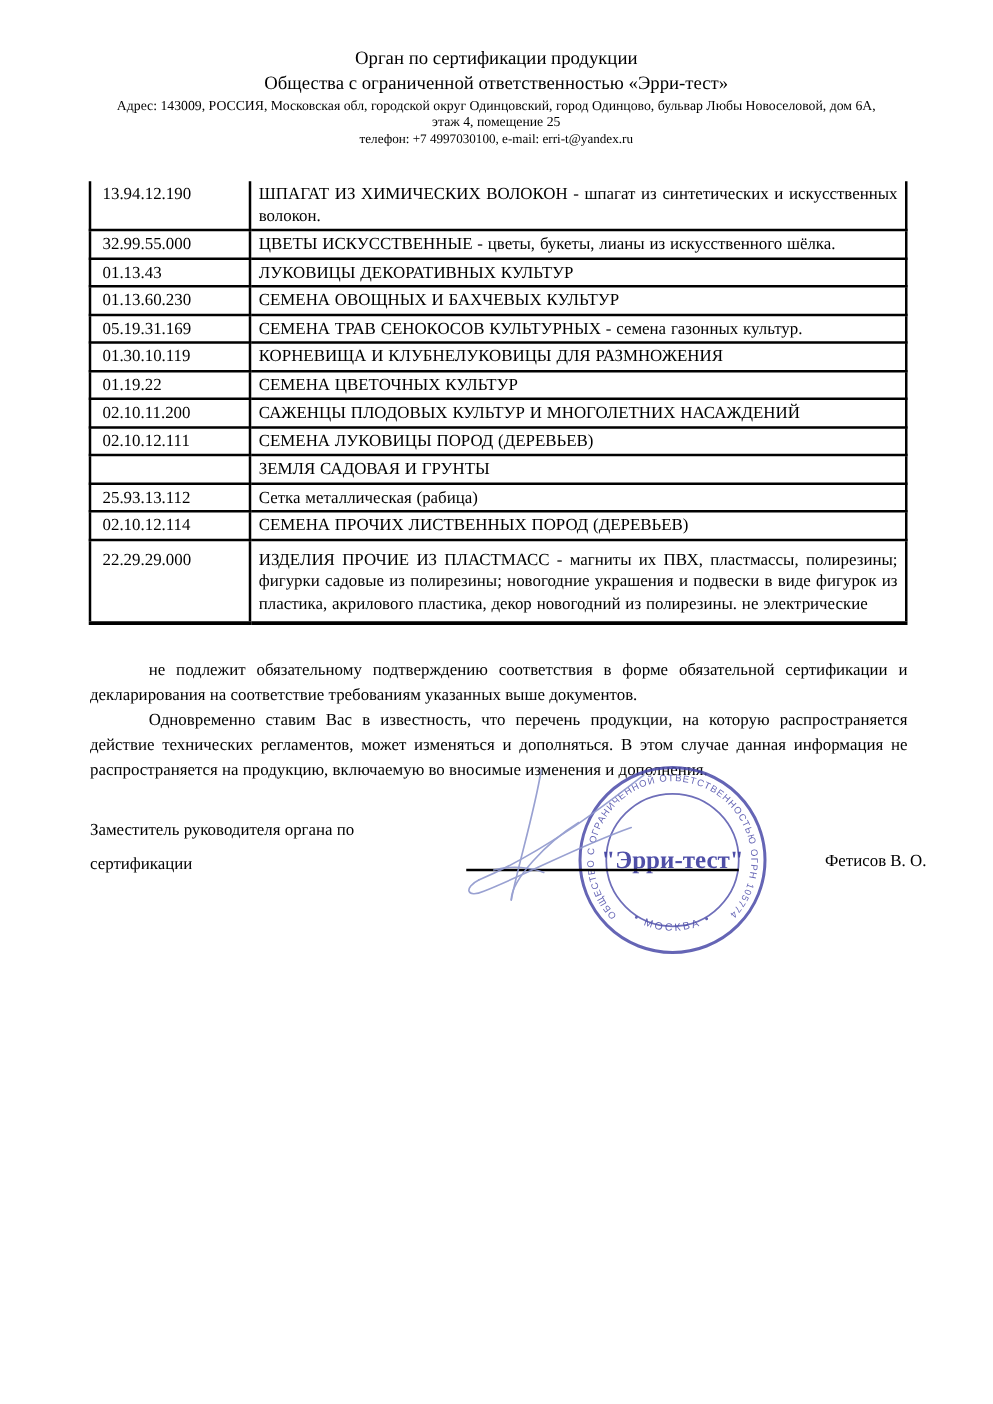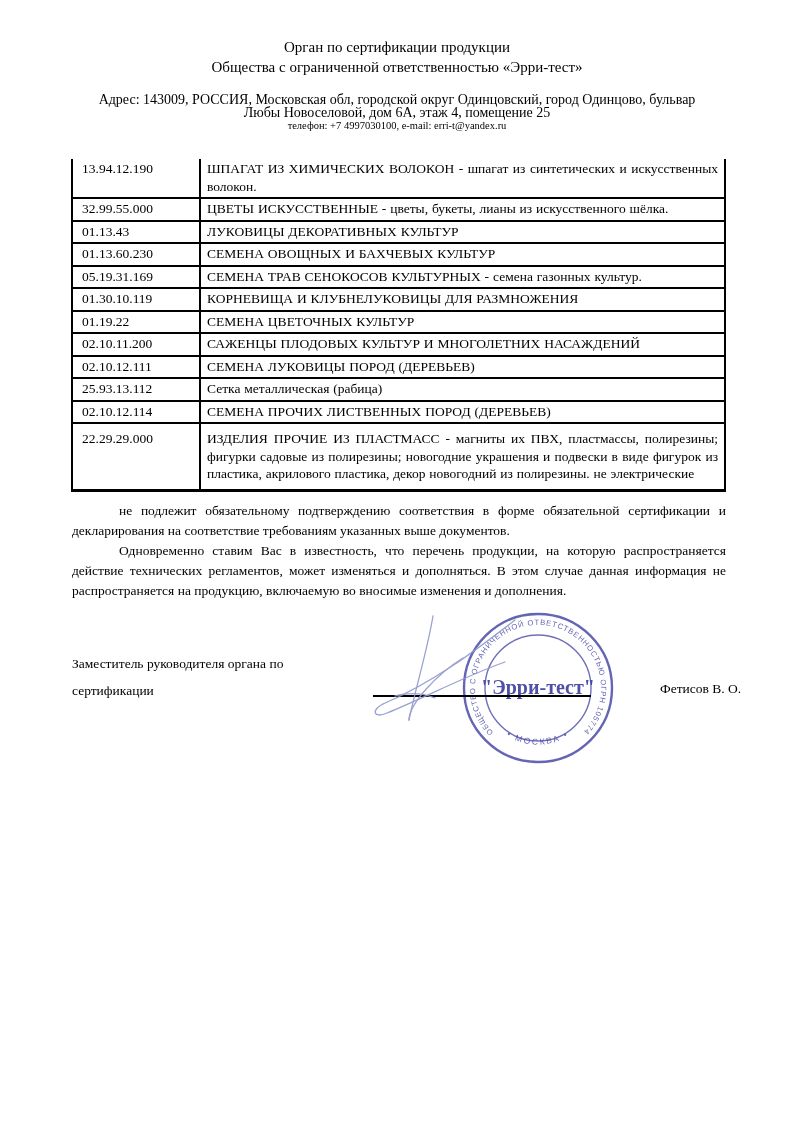--- a/index.html
+++ b/index.html
@@ -9,21 +9,21 @@
     background:#ffffff;
     font-family:"Liberation Serif", serif;
     color:#000;
     overflow:hidden;
     box-sizing:border-box;
     padding-top:38px;
   }
   
   .header { text-align:center; }
   .header .h-line { font-size:15px; line-height:19.5px; }
-  .header .h-sub  { font-size:14px; line-height:13px; max-width:615px; margin:16px auto 0; }
+  .header .h-sub  { font-size:11px; line-height:13px; max-width:615px; margin:2px auto 0; }
   .header .h-sub2 { font-size:10.5px; line-height:13px; }
 
   
   table.doc-table {
     border-collapse:collapse;
     table-layout:fixed;
     width:655px;
     margin:27px 0 0 71px;
   }
   .doc-table td {
@@ -33,21 +33,21 @@
     padding:1px 6px 2px 6px;
     vertical-align:top;
     word-spacing:0.5px;
   }
   .doc-table tr:first-child td { border-top:none; }
   .doc-table tr:last-child td  { border-bottom:3px solid #000; padding-top:6px; padding-bottom:6px;margin-left:35px; }
   .doc-table td.code { width:111px; padding-left:9px; }
   .doc-table td.desc { text-align:justify; }
 
   
-  .bodytext { margin:9px 68px 0 72px; }
+  .bodytext { margin:26px 68px 0 72px; }
   .bodytext p {
     margin:0;
     font-size:13.5px;
     line-height:20px;
     text-align:justify;
     text-indent:47px;
   }
 
   
   .sig-title {
@@ -109,20 +109,24 @@
       </tr>
       <tr>
         <td class="code">02.10.11.200</td>
         <td class="desc">САЖЕНЦЫ ПЛОДОВЫХ КУЛЬТУР И МНОГОЛЕТНИХ НАСАЖДЕНИЙ</td>
       </tr>
       <tr>
         <td class="code">02.10.12.111</td>
         <td class="desc">СЕМЕНА ЛУКОВИЦЫ ПОРОД (ДЕРЕВЬЕВ)</td>
       </tr>
       <tr>
+        <td class="code"></td>
+        <td class="desc">ЗЕМЛЯ САДОВАЯ И ГРУНТЫ</td>
+      </tr>
+      <tr>
         <td class="code">25.93.13.112</td>
         <td class="desc">Сетка металлическая (рабица)</td>
       </tr>
       <tr>
         <td class="code">02.10.12.114</td>
         <td class="desc">СЕМЕНА ПРОЧИХ ЛИСТВЕННЫХ ПОРОД (ДЕРЕВЬЕВ)</td>
       </tr>
       <tr>
         <td class="code">22.29.29.000</td>
         <td class="desc">ИЗДЕЛИЯ ПРОЧИЕ ИЗ ПЛАСТМАСС - магниты их ПВХ, пластмассы, полирезины; фигурки садовые из полирезины; новогодние украшения и подвески в виде фигурок из пластика, акрилового пластика, декор новогодний из полирезины. не электрические</td>

